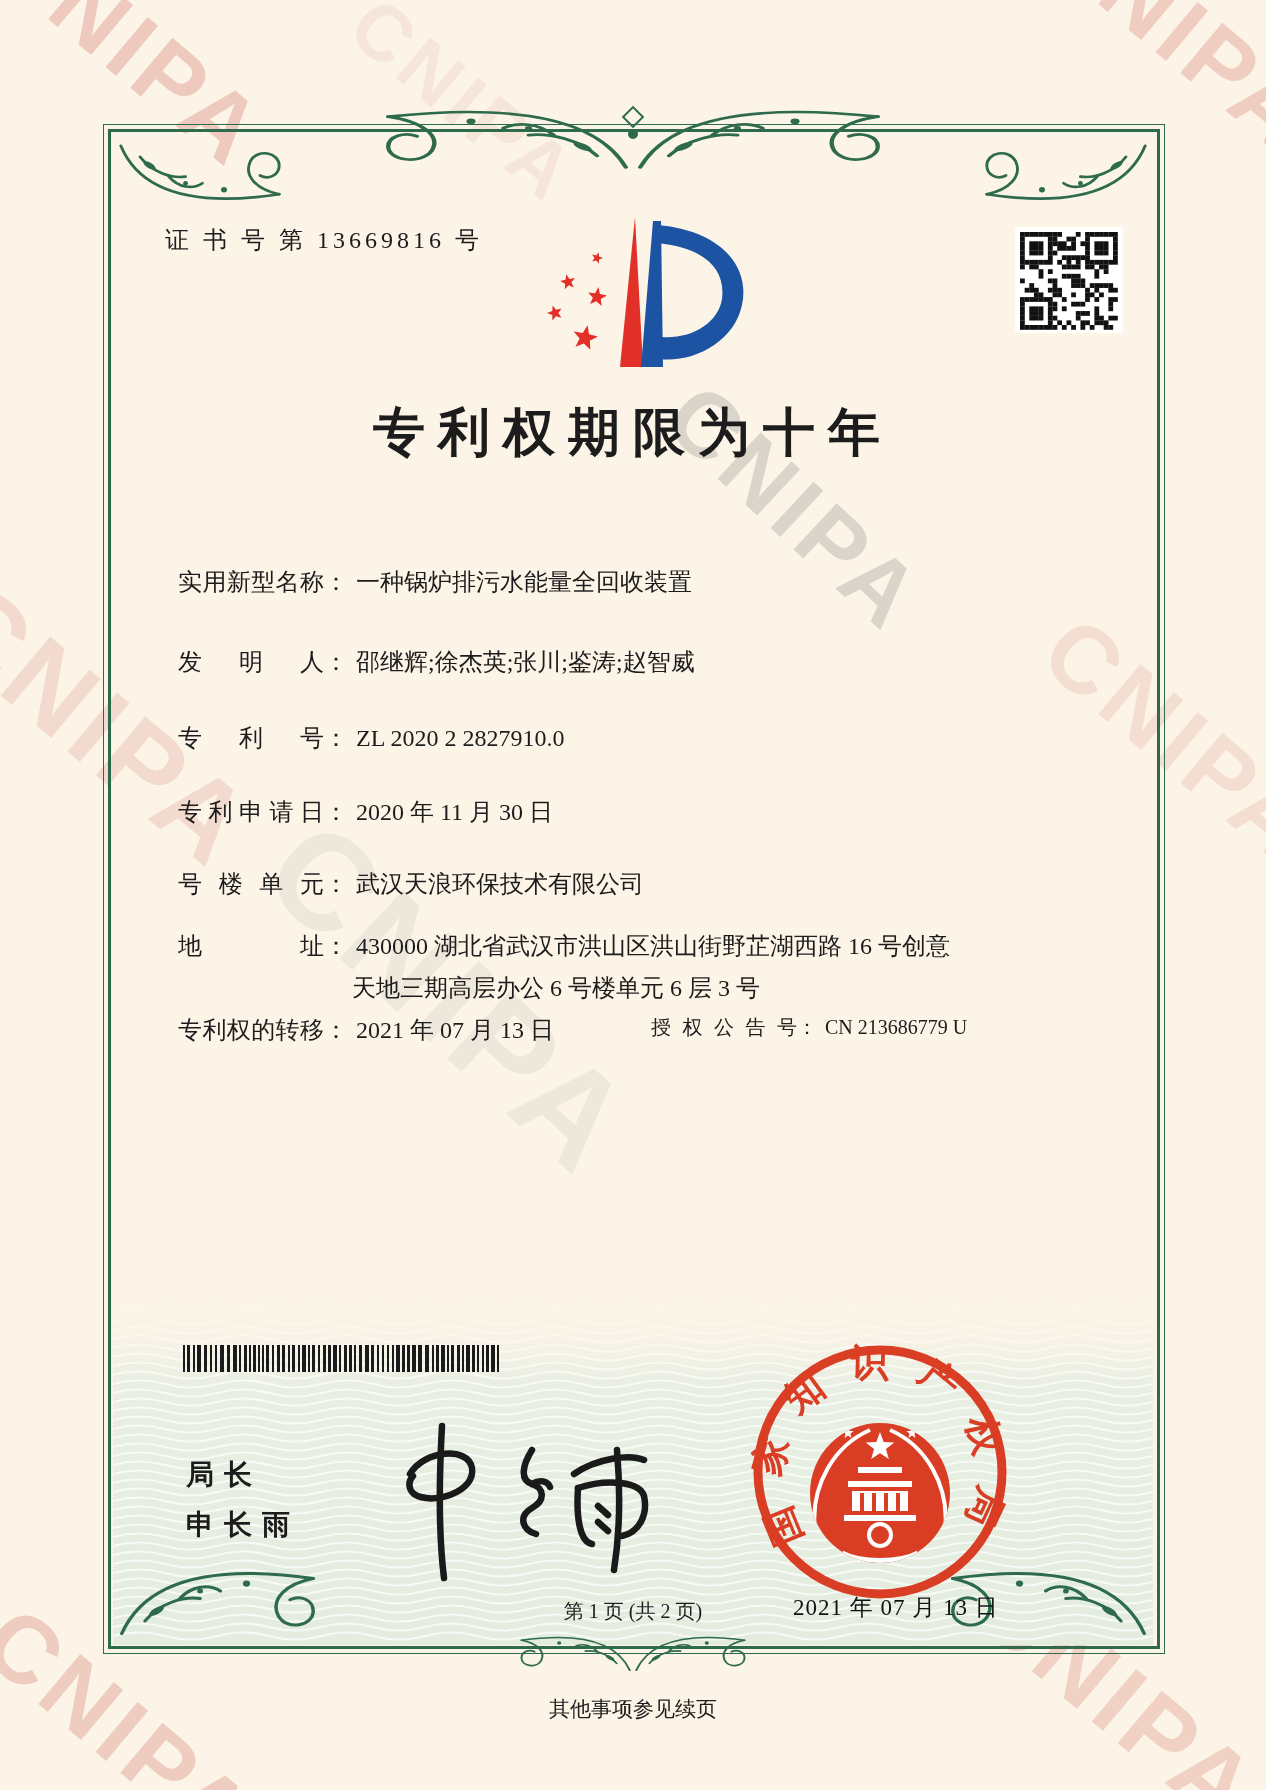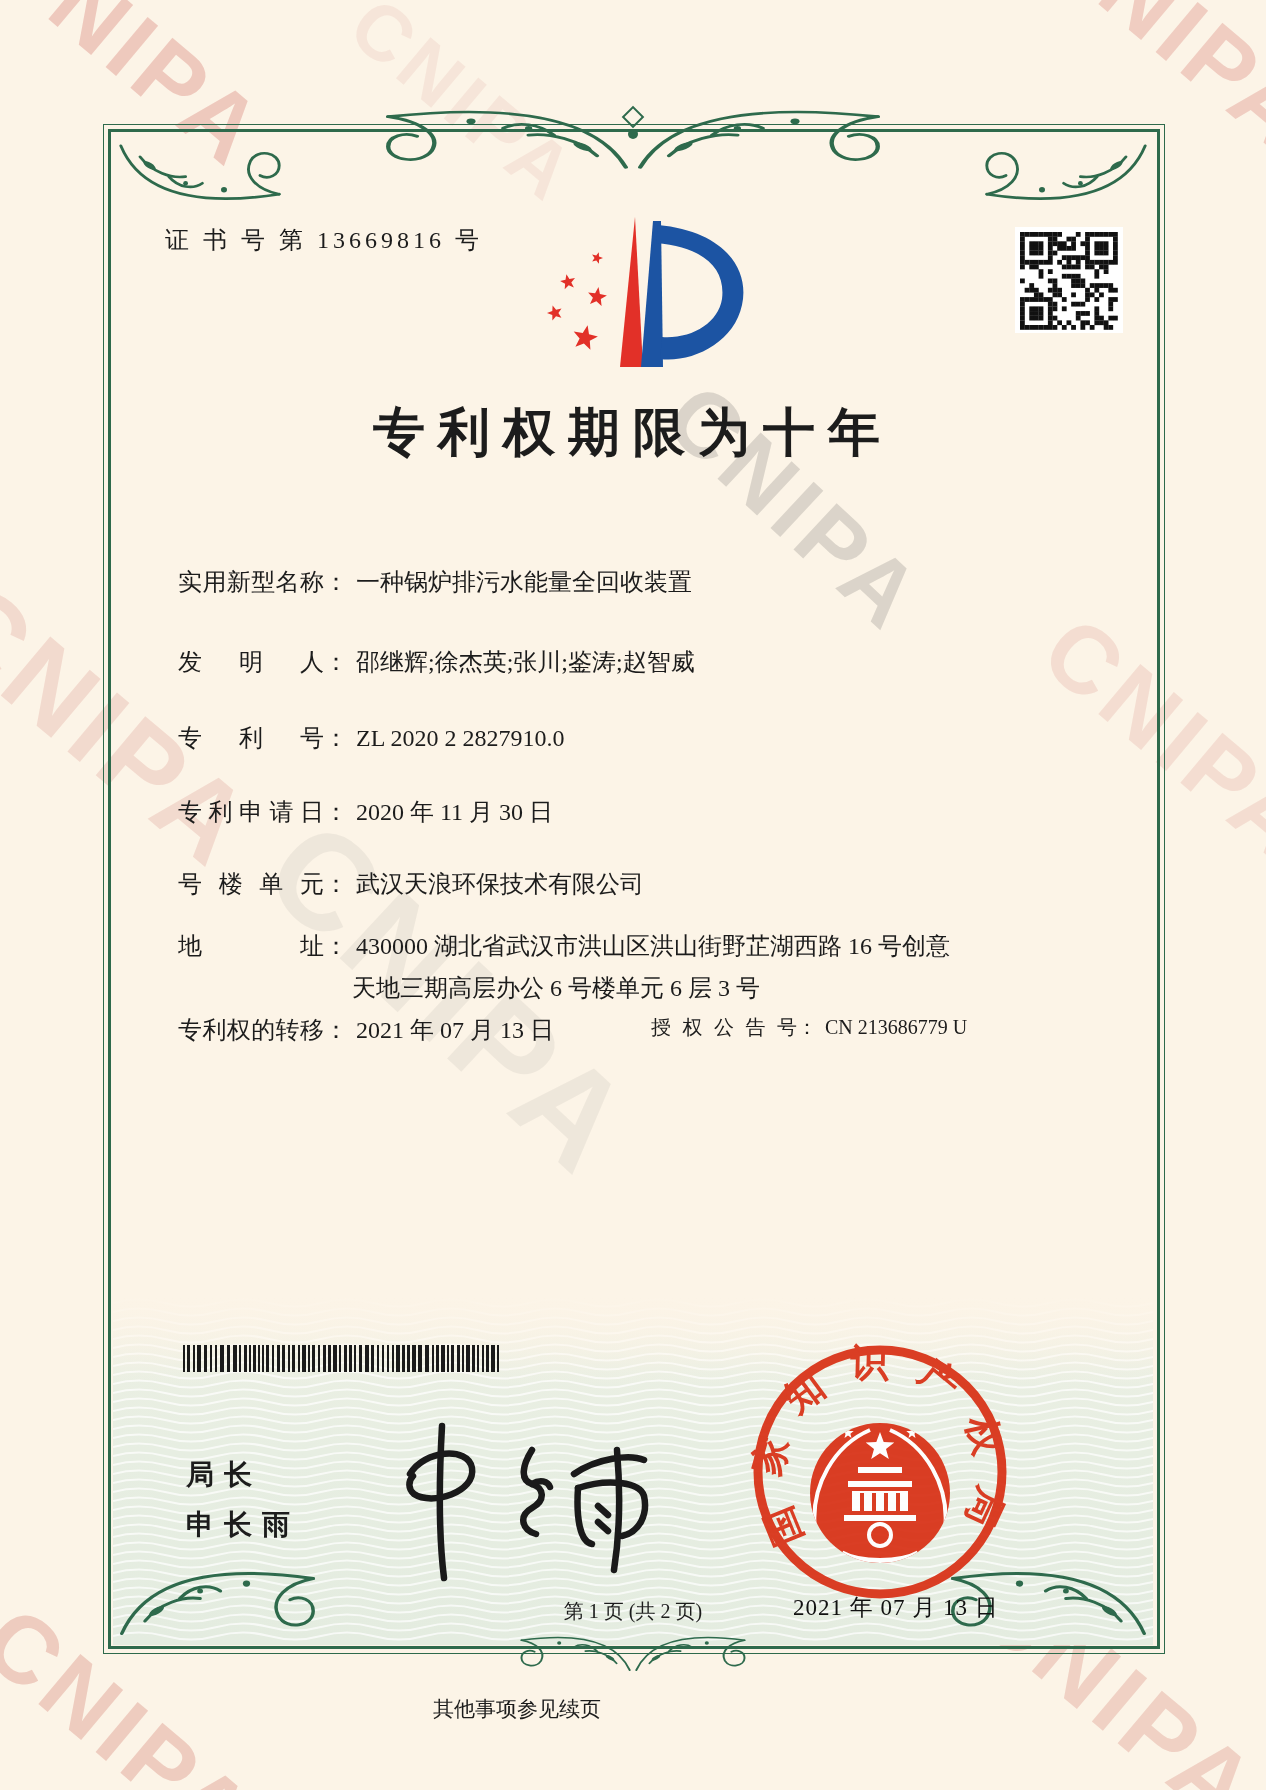--- a/index.html
+++ b/index.html
@@ -40,21 +40,21 @@
   .barcode span{display:inline-block;height:27px;background:#1a1a1a;}
   .signer-title{position:absolute;left:186px;top:1456px;font-family:"Liberation Sans",sans-serif;
       font-weight:700;font-size:28px;letter-spacing:10px;z-index:5;}
   .signer-name{position:absolute;left:186px;top:1506px;font-family:"Liberation Sans",sans-serif;
       font-weight:600;font-size:28px;letter-spacing:10px;z-index:5;}
   .signature{position:absolute;left:380px;top:1420px;z-index:6;}
   .seal{position:absolute;left:740px;top:1335px;z-index:6;opacity:.94;}
   .seal-date{position:absolute;left:793px;top:1592px;width:220px;font-size:23px;
       letter-spacing:1px;white-space:nowrap;color:#111;z-index:7;}
   .page-info{position:absolute;left:433px;top:1598px;width:400px;text-align:center;font-size:20px;z-index:5;}
-  .continuation{position:absolute;left:433px;top:1695px;width:400px;font-size:21px;z-index:5;}
+  .continuation{position:absolute;left:433px;top:1695px;width:400px;text-align:center;font-size:21px;z-index:5;}
 </style>
 </head>
 <body>
 
 <span class="wm" style="left:-30px;top:-10px;font-size:95px;color:#dd8f85;opacity:.42;transform:rotate(40deg);">CNIPA</span>
 <span class="wm" style="left:1020px;top:-25px;font-size:95px;color:#dd8f85;opacity:.38;transform:rotate(40deg);">CNIPA</span>
 <span class="wm" style="left:330px;top:55px;font-size:78px;color:#e3b3aa;opacity:.22;transform:rotate(40deg);">CNIPA</span>
 <span class="wm" style="left:640px;top:455px;font-size:92px;color:#a8a39c;opacity:.38;transform:rotate(43deg);">CNIPA</span>
 <span class="wm" style="left:-90px;top:660px;font-size:112px;color:#e0a59b;opacity:.32;transform:rotate(40deg);">CNIPA</span>
 <span class="wm" style="left:1020px;top:685px;font-size:95px;color:#e0a59b;opacity:.28;transform:rotate(40deg);">CNIPA</span>

